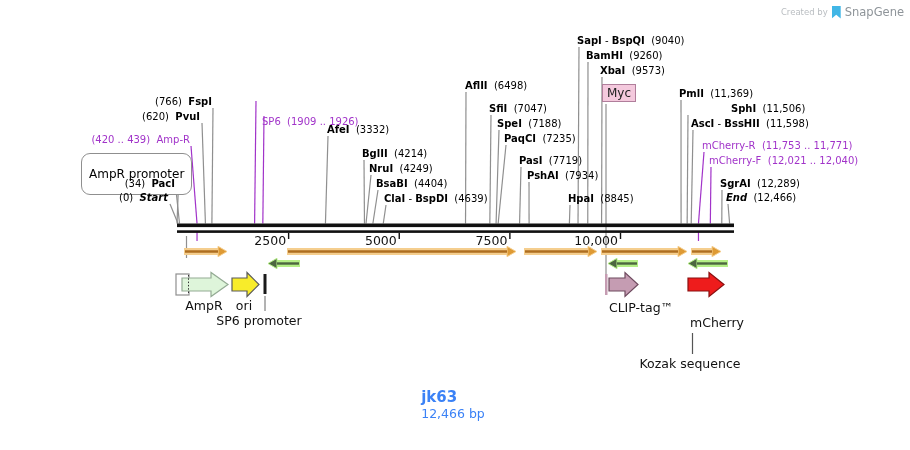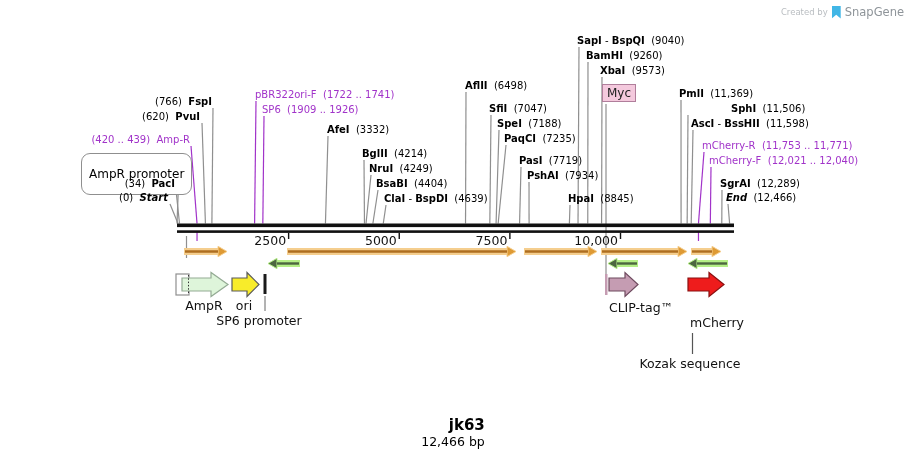--- a/index.html
+++ b/index.html
@@ -10,21 +10,21 @@
   .site-label{position:absolute;font-size:10px;line-height:13px;white-space:pre;color:#000;}
   .ar{transform:translateX(-100%);}
   .b{font-weight:700;}
   .bi{font-weight:700;font-style:italic;}
   .primer{color:#A133C9;}
   .boxed-label{position:absolute;font-size:12px;line-height:18px;background:#fff;
                border:1px solid #8f8f8f;border-radius:9px;padding:11px 7px;white-space:pre;color:#000;}
   .myc{background:#F4C9DD;border-color:#B07E9B;border-radius:0;padding:0 4px;color:#222;line-height:16px;}
   .tick-label{position:absolute;font-size:12.5px;line-height:13px;transform:translateX(-100%);white-space:pre;color:#111;}
   .feat-label{position:absolute;font-size:12.5px;line-height:13px;transform:translateX(-50%);white-space:pre;color:#111;}
-  .title-block{position:absolute;left:453px;top:416px;transform:translateX(-50%);text-align:right;color:#000000;}
+  .title-block{position:absolute;left:453px;top:388px;transform:translateX(-50%);text-align:left;color:#3b82f6;}
   .title-name{font-size:15px;font-weight:700;line-height:18px;}
   .title-size{font-size:12.5px;line-height:15px;}
   .branding{position:absolute;right:6px;top:5px;display:flex;align-items:center;gap:4px;text-align:right;}
   .created-by{font-size:8.5px;color:#b9bdc1;}
   .brand{font-size:11.5px;color:#8e9499;font-weight:500;}
   .logo{display:inline-block;width:9px;height:13px;background:#41B6E6;
         clip-path:polygon(0 0,100% 0,100% 100%,50% 72%,0 100%);}
 </style>
 </head>
 <body>
@@ -132,22 +132,21 @@
       <div class="feat-label" style="left: 259px; top: 314px;">SP6 promoter</div>
       <div class="feat-label" style="left: 641px; top: 301px;">CLIP-tag™</div>
       <div class="feat-label" style="left: 717px; top: 301px; margin-top: 15px;">mCherry</div>
       <div class="feat-label" style="left: 690px; top: 357px;">Kozak sequence</div>
       <div class="site-label ar" style="left: 212px; top: 95px;"><span>(766)  </span><span class="b">FspI</span></div>
       <div class="site-label ar" style="left: 200px; top: 110px;"><span>(620)  </span><span class="b">PvuI</span></div>
       <div class="site-label ar primer" style="left: 190px; top: 133px;"><span>(420 .. 439)  </span><span>Amp-R</span></div>
       <div class="boxed-label" style="left: 81px; top: 153px;">AmpR promoter</div>
       <div class="site-label ar" style="left: 175px; top: 177px;"><span>(34)  </span><span class="b">PacI</span></div>
       <div class="site-label ar" style="left: 168px; top: 191px;"><span>(0)  </span><span class="bi">Start</span></div>
-      <div class="site-label primer" style="left: 255px; top: 88px;"><span>pBR322ori-F</span><span>  (1722 .. 1741)</span></div>
-      <div class="site-label primer" style="left: 262px; top: 103px;"><span>SP6</span><span>  (1909 .. 1926)</span></div>
+      <div class="site-label primer" style="left: 262px; top: 115px;"><span>SP6</span><span>  (1909 .. 1926)</span></div>
       <div class="site-label" style="left: 327px; top: 123px;"><span class="b">AfeI</span><span>  (3332)</span></div>
       <div class="site-label" style="left: 362px; top: 147px;"><span class="b">BglII</span><span>  (4214)</span></div>
       <div class="site-label" style="left: 369px; top: 162px;"><span class="b">NruI</span><span>  (4249)</span></div>
       <div class="site-label" style="left: 376px; top: 177px;"><span class="b">BsaBI</span><span>  (4404)</span></div>
       <div class="site-label" style="left: 384px; top: 192px;"><span class="b">ClaI</span><span> - </span><span class="b">BspDI</span><span>  (4639)</span></div>
       <div class="site-label" style="left: 465px; top: 79px;"><span class="b">AflII</span><span>  (6498)</span></div>
       <div class="site-label" style="left: 489px; top: 102px;"><span class="b">SfiI</span><span>  (7047)</span></div>
       <div class="site-label" style="left: 497px; top: 117px;"><span class="b">SpeI</span><span>  (7188)</span></div>
       <div class="site-label" style="left: 504px; top: 132px;"><span class="b">PaqCI</span><span>  (7235)</span></div>
       <div class="site-label" style="left: 519px; top: 154px;"><span class="b">PasI</span><span>  (7719)</span></div>

